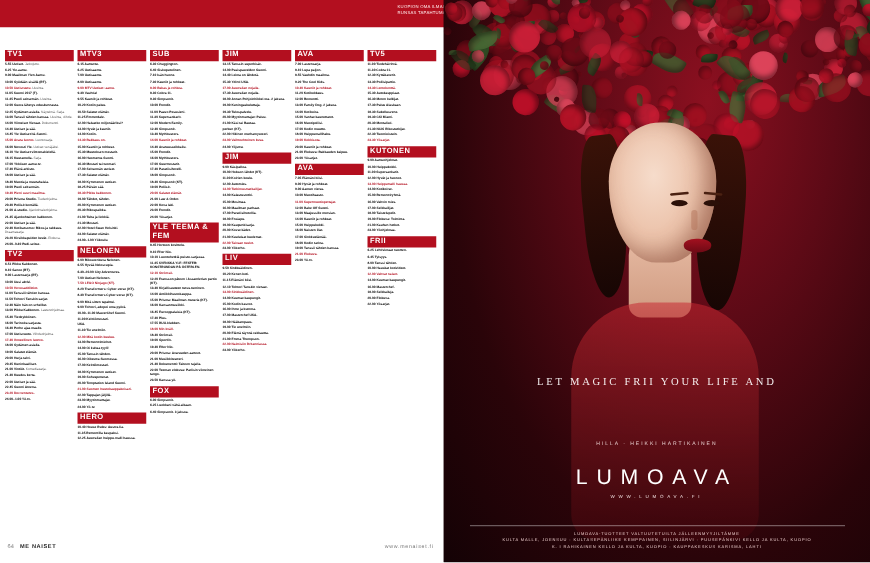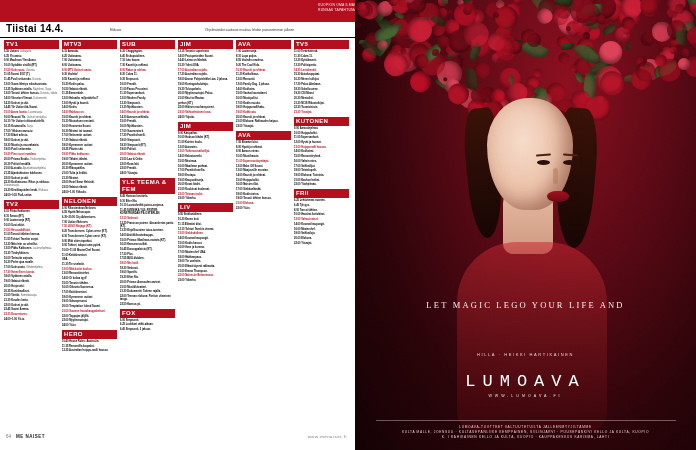--- a/index.html
+++ b/index.html
@@ -144,21 +144,21 @@
   .ad-line1{font-size:8.5px;letter-spacing:2.2px;font-family:"Liberation Serif",serif;opacity:.92;}
   .ad-line2{
     font-size:16px;font-style:italic;font-family:"Liberation Serif",serif;
     letter-spacing:.5px;margin-top:3px;
   }
   .ad-credit{
     position:absolute;left:0;top:352px;width:341px;text-align:center;
     font-size:4px;letter-spacing:1.6px;color:#e7cfcf;
   }
   .brandwrap{position:absolute;left:0;top:372px;width:341px;text-align:center;color:#fff;}
-  .brand{font-size:17px;letter-spacing:7px;font-family:Liberation Mono, monospace;}
+  .brand{font-size:17px;letter-spacing:7px;font-family:Liberation Sans, sans-serif;}
   .brand-sub{font-size:3.6px;letter-spacing:3px;margin-top:3px;color:#f0dede;}
   .ad-foot{
     position:absolute;left:0;bottom:10px;width:341px;text-align:center;
     font-size:3.2px;line-height:5px;letter-spacing:.7px;color:#e9caca;
   }
   .ad-foot .hr{
     width:300px;height:1px;background:rgba(255,255,255,.35);margin:0 auto 4px auto;
   }
 </style>
 </head>
@@ -169,25 +169,20 @@
   <div class="top-banner">
     <div class="bt">KUOPION OMA ILMAISJAKELULEHTI  •  KOKO KUOPIO JA LÄHIKUNNAT  •  KIINNOSTAVIA JUTTUJA, TAPAHTUMIA JA PALVELUJA  •  KIINNOSTITTE JÄLJENTEET LUKEMINEN PUHUTTAVAA RUNSAS TAPAHTUMA KUOPIOSSA</div>
     <div class="stamp">
       <span>OMA</span>
       <span>LEHTI</span>
     </div>
   </div>
 
   <div class="left-page">
 
-    <div class="date-bar">
-      <div class="date-txt">Tiistai 14.4.</div>
-      <div class="date-meta">Elokuva</div>
-      <div class="date-meta2">Ohjelmatiedot saattavat muuttua lehden painoonmenon jälkeen</div>
-    </div>
 
     <div class="cols" id="cols">
         <div class="col">
           <div class="chan first">TV1</div>
           <div class="prog"><span class="t">5.55 Uutiset.</span><span class="d"> Jatkojuttu.</span></div>
           <div class="prog"><span class="t">6.25 Yle-aamu.</span></div>
           <div class="prog"><span class="t">9.00 Maailman Ylen Aamu.</span></div>
           <div class="prog"><span class="t">10.00 Syödään sisällä (RT).</span></div>
           <div class="prog hl"><span class="t">10.50 Uutisruutu.</span><span class="d"> Uusinta.</span></div>
           <div class="prog"><span class="t">11.05 Suomi 2017 (T).</span></div>
@@ -774,21 +769,21 @@
         <div class="brow r"></div>
         <div class="eye l"></div>
         <div class="eye r"></div>
         <div class="nose"></div>
         <div class="lips"></div>
       </div>
       <div class="body"></div>
     </div>
 
     <div class="ad-script">
-      <div class="ad-line1">LET MAGIC LEGO YOUR LIFE AND</div>
+      <div class="ad-line1">LET MAGIC FRII YOUR LIFE AND</div>
     </div>
 
     <div class="ad-credit">HILLA · HEIKKI HARTIKAINEN</div>
 
     <div class="brandwrap">
       <div class="brand">LUMOAVA</div>
       <div class="brand-sub">WWW.LUMOAVA.FI</div>
     </div>
 
     <div class="ad-foot">

